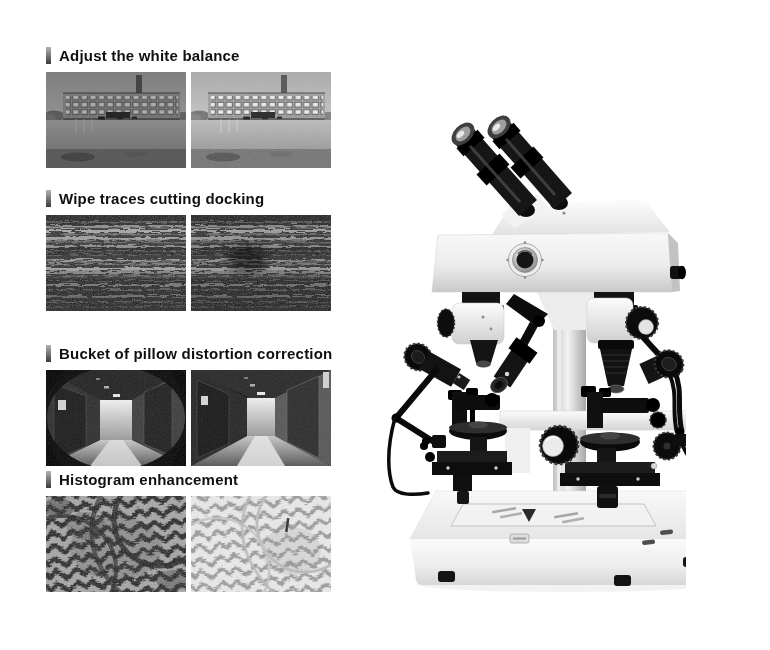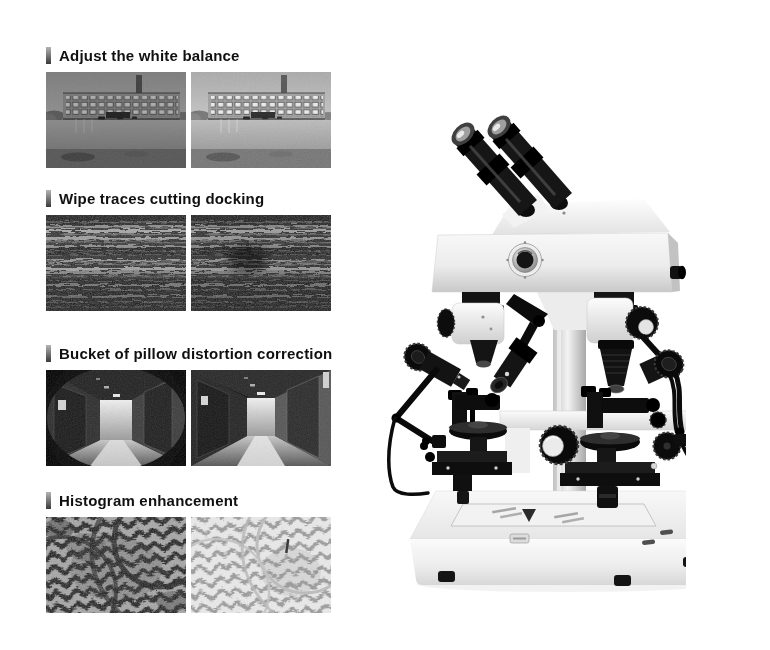--- a/index.html
+++ b/index.html
@@ -267,21 +267,21 @@
         </svg>
       <svg class="thumb tm-right" width="140" height="96" viewBox="0 0 140 96">
         <use href="#scene-toolmarks"></use>
         <g filter="url(#fBlur)">
             <ellipse cx="56" cy="44" rx="20" ry="14" fill="#000000" opacity="0.45"></ellipse>
           </g>
       </svg>
     </div>
   </section>
 
-  <section class="feature" style="top:491px">
+  <section class="feature" style="top:470px">
     <div class="feature-header">
       <span class="accent-bar"></span>
       <h2 class="feature-title">Histogram enhancement</h2>
     </div>
     <div class="pair">
       <svg class="thumb" width="140" height="96" viewBox="0 0 140 96">
           <use href="#scene-zigzag-dark"></use>
         </svg>
       <svg class="thumb" width="140" height="96" viewBox="0 0 140 96">
           <use href="#scene-zigzag-light"></use>

